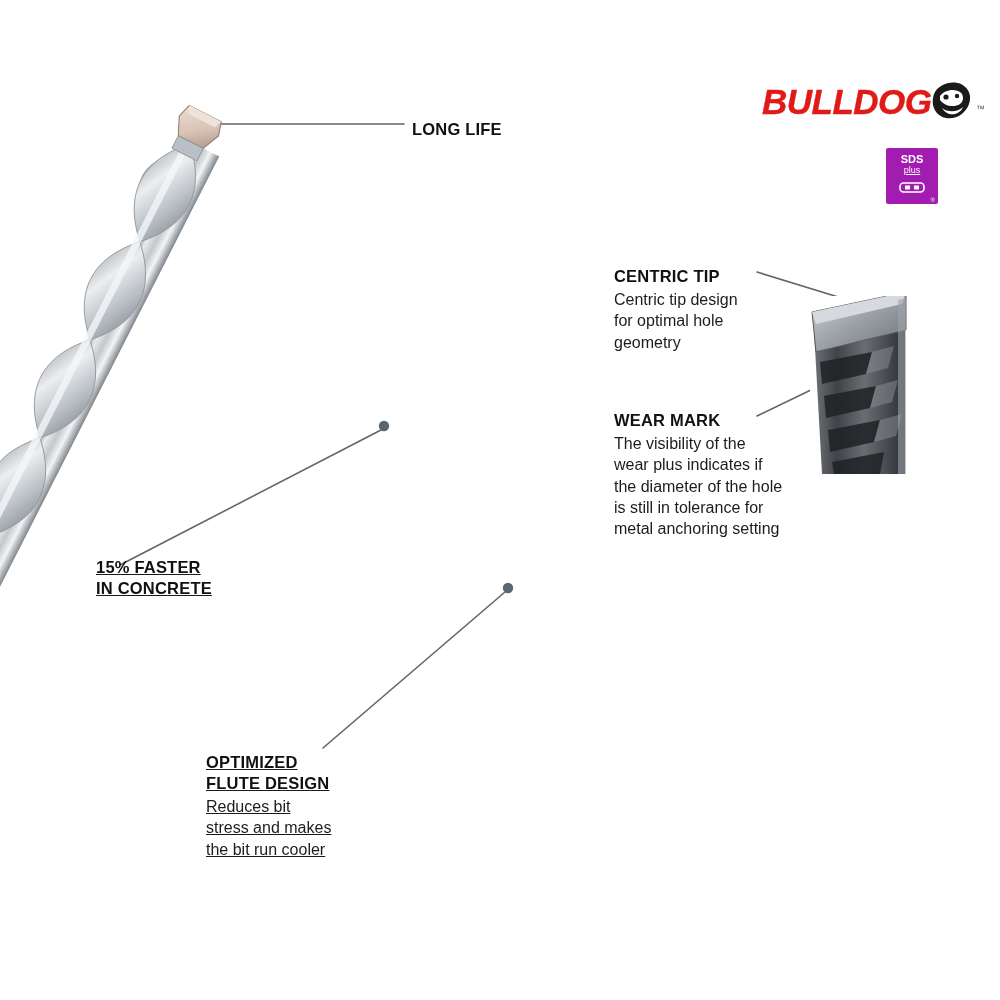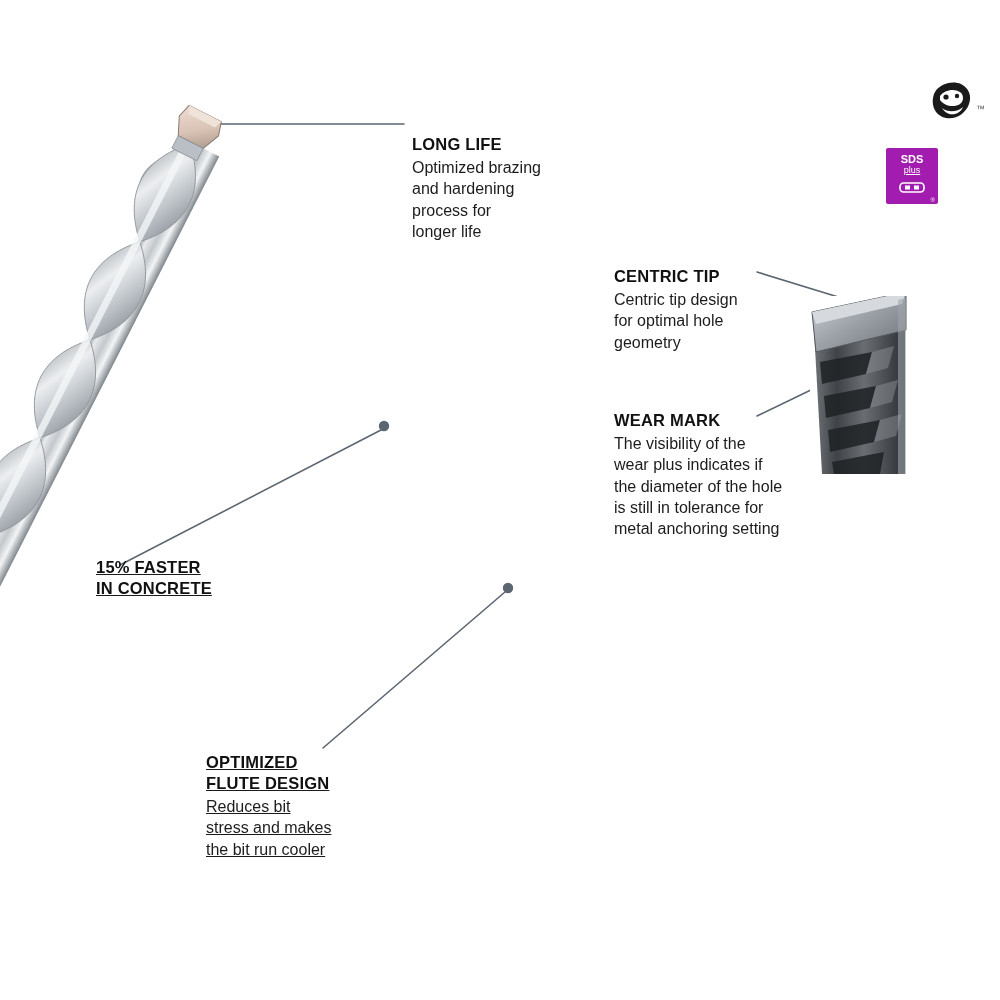--- a/index.html
+++ b/index.html
@@ -41,21 +41,21 @@
     white-space: pre-line;
   }
   .callout .body {
     font-size: 16px;
     line-height: 1.33;
     color: #1c1c1c;
     margin: 0;
     white-space: pre-line;
   }
   
-  #co-long-life   { left: 412px; top: 134px; width: 200px; }
+  #co-long-life   { left: 412px; top: 119px; width: 200px; }
   #co-cutter-head { left: 94px;  top: 348px; width: 230px; }
   #co-faster      { left: 96px;  top: 557px; width: 215px; text-decoration: underline; }
   #co-flute       { left: 206px; top: 752px; width: 180px; text-decoration: underline; }
   #co-centric     { left: 614px; top: 266px; width: 190px; }
   #co-wear        { left: 614px; top: 410px; width: 225px; }
 
   
   .logo-wrap {
     position: absolute;
     left: 762px;
@@ -238,20 +238,21 @@
         <path d="M872 352 L894 346 L888 368 L866 374 Z"></path>
         <path d="M876 386 L898 380 L892 402 L870 408 Z"></path>
         <path d="M880 420 L902 414 L896 436 L874 442 Z"></path>
       </g>
 
       <path d="M898 300 L906 298 L906 474 L898 474 Z" fill="#9fa5ab" opacity="0.6"></path>
     </g>
   </svg>
 
   <div class="logo-wrap">
+    <div class="logo-text">BULLDOG</div>
     <svg width="46" height="44" viewBox="0 0 46 44" style="position:absolute;left:166px;top:-2px;">
       <path d="M6 14 C10 4, 24 0, 33 4 C41 8, 44 16, 41 24 C38 33, 28 40, 18 38 C8 36, 2 26, 6 14 Z" fill="#1a1a1a"></path>
       <path d="M12 16 C16 10, 26 8, 32 12 C36 15, 36 21, 32 24 C26 28, 16 26, 12 20 Z" fill="#ffffff"></path>
       <circle cx="18" cy="17" r="2.6" fill="#1a1a1a"></circle>
       <circle cx="29" cy="16" r="2.2" fill="#1a1a1a"></circle>
       <path d="M14 28 C20 33, 30 32, 35 27 C32 35, 20 38, 14 28 Z" fill="#ffffff"></path>
     </svg>
     <div class="logo-tm">™</div>
   </div>
 
@@ -261,24 +262,20 @@
     <svg class="glyph" viewBox="0 0 26 19">
       <rect x="1" y="5" width="24" height="9" rx="3.5" fill="none" stroke="#ffffff" stroke-width="1.6"></rect>
       <rect x="6" y="7.5" width="5" height="4" fill="#ffffff"></rect>
       <rect x="15" y="7.5" width="5" height="4" fill="#ffffff"></rect>
     </svg>
     <div class="reg">®</div>
   </div>
 
   <div class="callout" id="co-long-life">
     <p class="title">LONG LIFE</p>
-    <p class="body">Optimized brazing
-and hardening
-process for
-longer life</p>
   </div>
 
 
   <div class="callout" id="co-faster">
     <p class="title">15% FASTER
 IN CONCRETE</p>
   </div>
 
   <div class="callout" id="co-flute">
     <p class="title">OPTIMIZED

